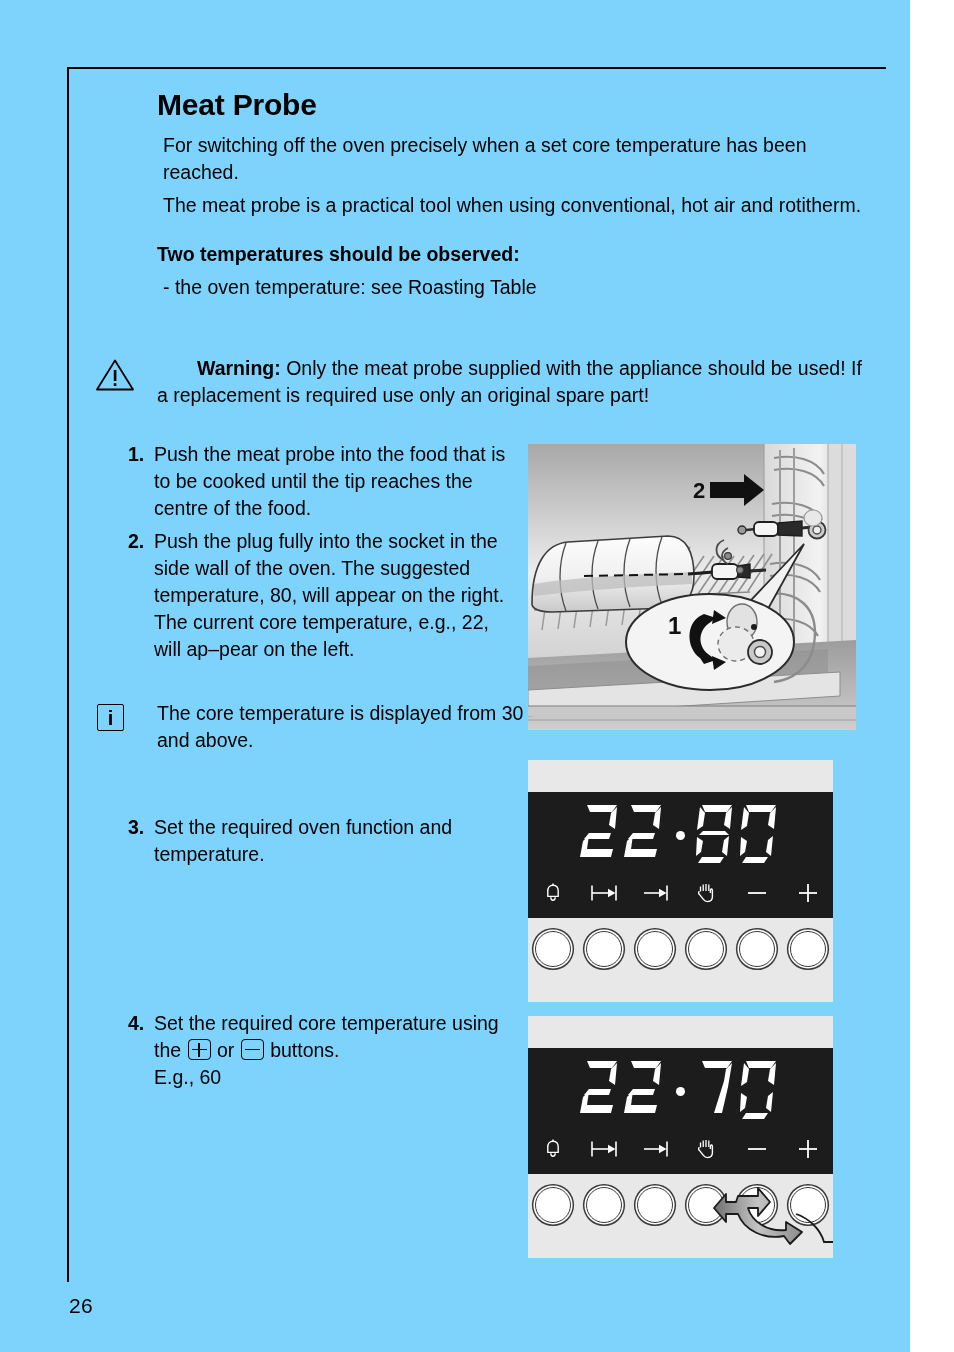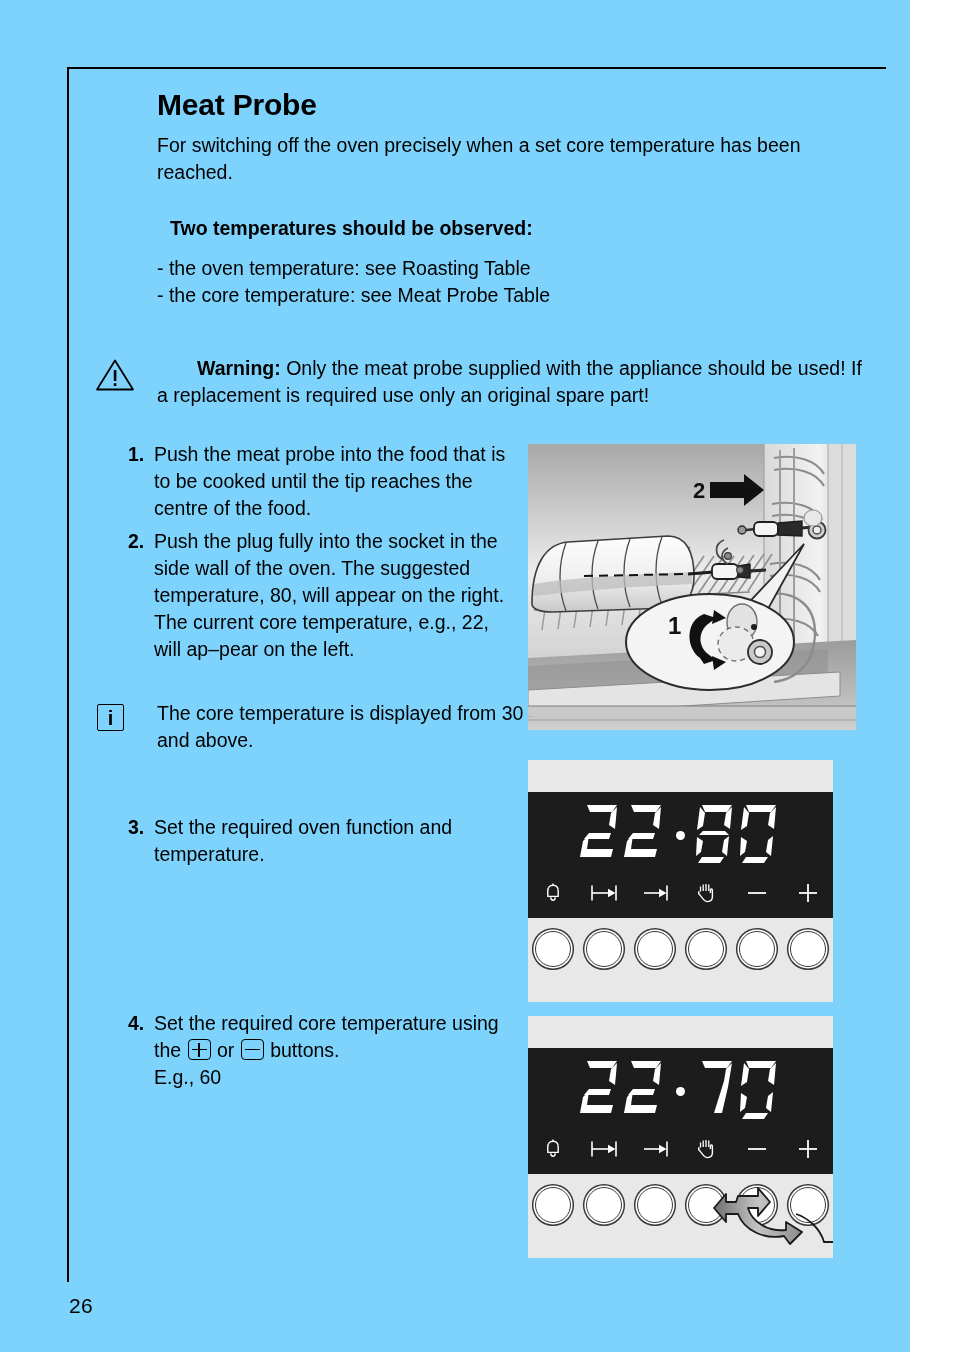--- a/index.html
+++ b/index.html
@@ -53,27 +53,27 @@
   }
   h1.title {
     font-size: 30px;
     font-weight: bold;
     margin: 0 0 10px 0;
     letter-spacing: -0.2px;
   }
   p.body {
     font-size: 19.5px;
     line-height: 27px;
-    margin: 0;
+    margin: 6px;
   }
   .gap-sm { height: 16px; }
   h2.subhead {
     font-size: 19.5px;
     font-weight: bold;
-    margin: 13px;
+    margin: 0;
     line-height: 27px;
   }
 
   
   .note-row {
     position: relative;
     display: flex;
     align-items: flex-start;
   }
   .note-icon-slot {
@@ -242,24 +242,24 @@
 <body>
 
 <div class="page">
 
   <div class="rule-top"></div>
   <div class="rule-left"></div>
 
   <div class="content">
     <h1 class="title">Meat Probe</h1>
     <p class="body">For switching off the oven precisely when a set core temperature has been reached.</p>
+    <p class="body">The meat probe is a practical tool when using conventional, hot air and rotitherm.</p>
     <div class="gap-sm"></div>
     <h2 class="subhead">Two temperatures should be observed:</h2>
     <p class="body">- the oven temperature: see Roasting Table</p>
-    <p class="body">- the core temperature: see Meat Probe Table</p>
   </div>
 
   <div class="content note-row" style="top:355px; left:157px; width:712px;">
     <div class="note-icon-slot">
       <svg class="warn-tri" viewBox="0 0 40 34">
         <path d="M20 2.5 L38 31.5 L2 31.5 Z" fill="none" stroke="#000" stroke-width="1.8" stroke-linejoin="round"></path>
         <rect x="18.8" y="12" width="2.6" height="11" fill="#000"></rect>
         <rect x="18.8" y="25.2" width="2.6" height="2.8" fill="#000"></rect>
       </svg>
     </div>

